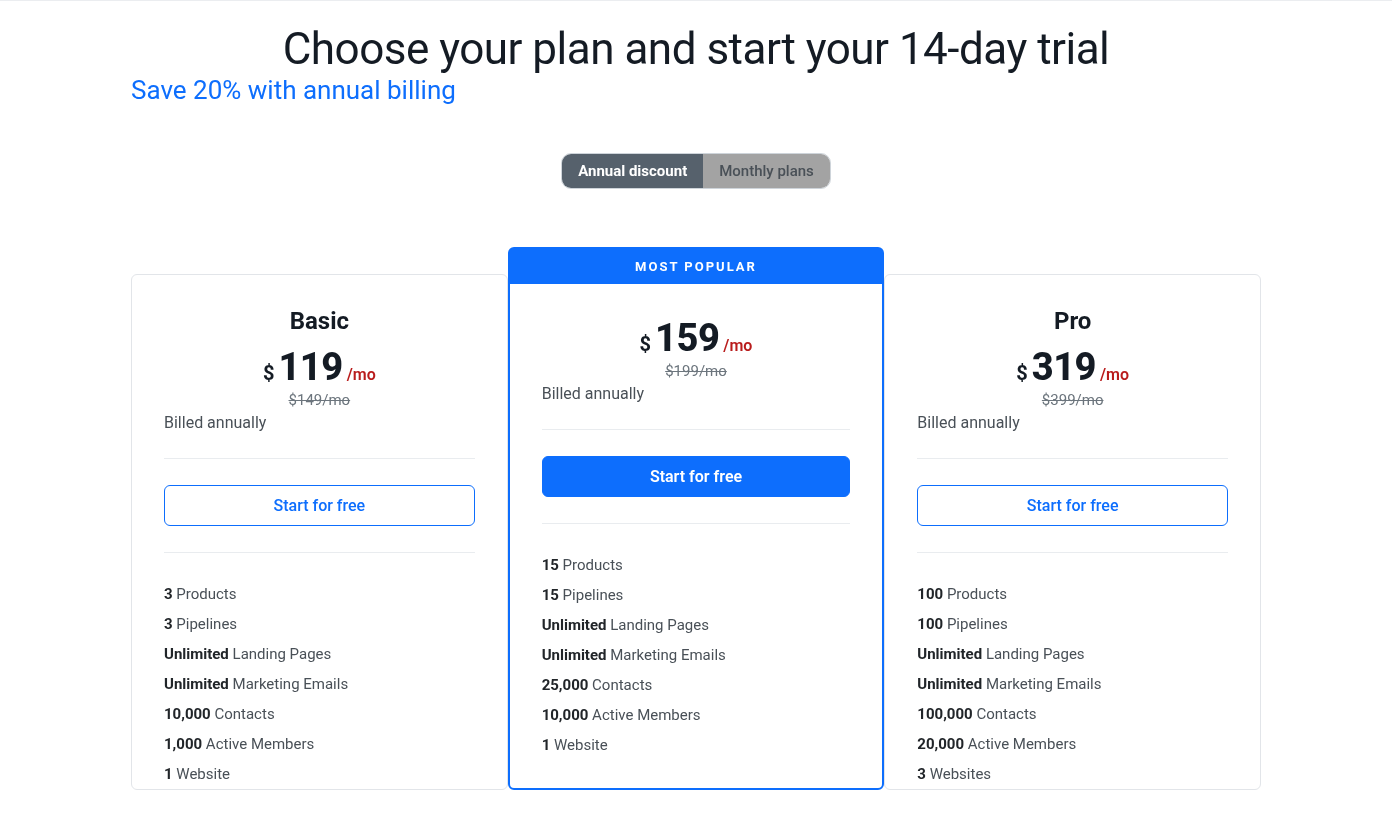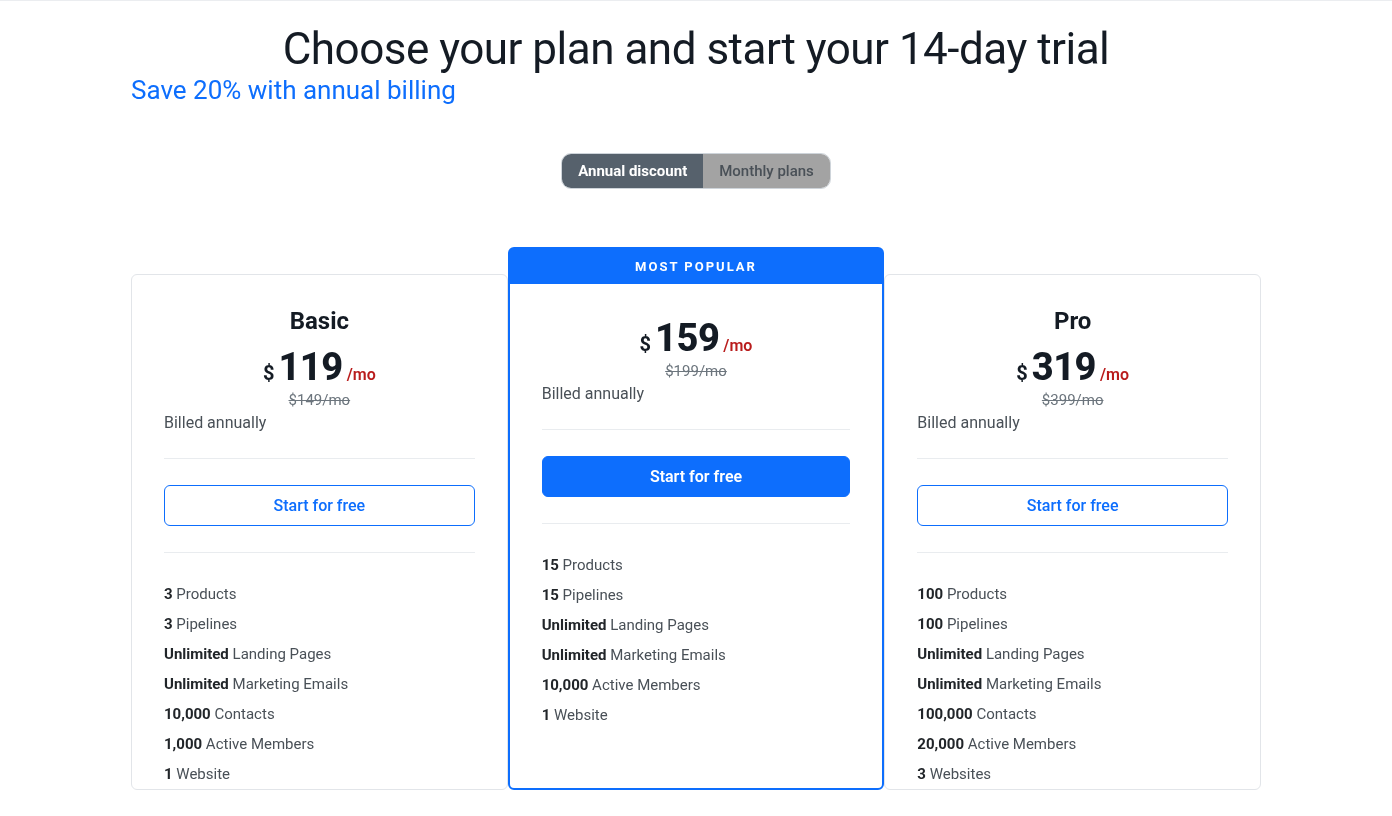--- a/index.html
+++ b/index.html
@@ -188,20 +188,21 @@
         <div class="strike">$199/mo</div>
         <div class="billed">Billed annually</div>
         <hr class="hr">
         <button class="cta primary">Start for free</button>
         <hr class="hr">
         <ul class="features">
             <li><span class="bold">15</span><span> Products</span></li>
             <li><span class="bold">15</span><span> Pipelines</span></li>
             <li><span class="bold">Unlimited</span><span> Landing Pages</span></li>
             <li><span class="bold">Unlimited</span><span> Marketing Emails</span></li>
+            <li><span class="bold">25,000</span><span> Contacts</span></li>
             <li><span class="bold">10,000</span><span> Active Members</span></li>
             <li><span class="bold">1</span><span> Website</span></li>
           </ul>
       </div>
     </div>
 
     <div class="plan">
       <h2 class="plan-name">Pro</h2>
       <div class="price-row">
         <span class="currency">$</span>

